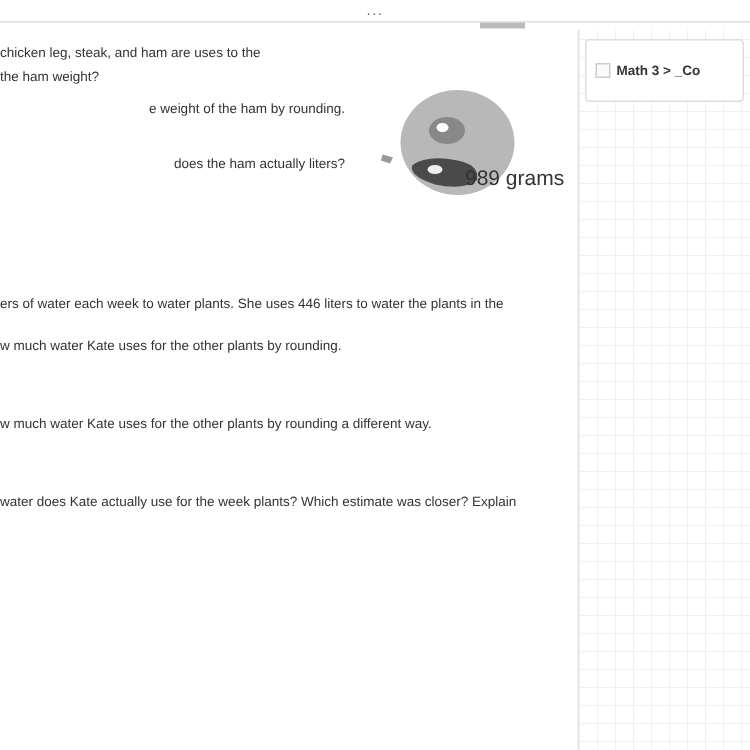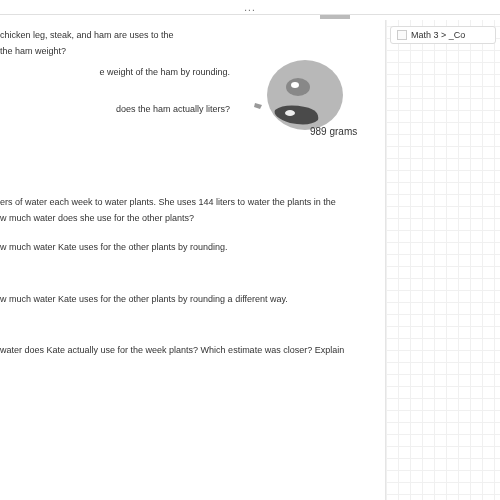--- a/index.html
+++ b/index.html
@@ -61,23 +61,23 @@
     }
     .meat-illustration {
       position: absolute;
       top: 35px;
       left: 250px;
       width: 100px;
       height: 90px;
     }
     .weight-label {
       position: absolute;
-      top: 106px;
+      top: 90px;
       left: 310px;
-      font-size: 10px;
+      font-size: 14px;
     }
     .spacer-lg { height: 55px; }
     .spacer-md { height: 35px; }
     .full-width-q {
       line-height: 1.4;
       margin-bottom: 4px;
     }
     .side-panel {
       position: absolute;
       top: 20px;
@@ -88,26 +88,27 @@
       background-image: 
         linear-gradient(#f0f0f0 1px, transparent 1px),
         linear-gradient(90deg, #f0f0f0 1px, transparent 1px);
       background-size: 12px 12px;
       background-position: 0 30px;
     }
     .tab {
       background: #fff;
       border: 1px solid #ddd;
       border-radius: 3px;
-      padding: 3px 6px;
+      padding: 15px 6px;
       margin: 6px 4px;
       font-size: 9px;
       display: flex;
       align-items: center;
       gap: 4px;
+      font-weight: bold;
     }
     .tab-icon {
       width: 10px;
       height: 10px;
       border: 1px solid #ccc;
       background: #fafafa;
     }
   </style>
 </head>
 <body>
@@ -132,22 +133,21 @@
       <ellipse cx="45" cy="30" rx="4" ry="3" fill="#fff"></ellipse>
       <path d="M 25 55 Q 35 48 55 52 Q 70 55 68 65 Q 60 72 40 68 Q 22 62 25 55 Z" fill="#4a4a4a"></path>
       <ellipse cx="40" cy="58" rx="5" ry="3" fill="#eee"></ellipse>
       <path d="M 5 48 L 12 50 L 10 54 L 4 52 Z" fill="#999"></path>
     </svg>
   </div>
   <div class="weight-label">989 grams</div>
 
   <div class="spacer-lg"></div>
 
-  <div class="full-width-q">ers of water each week to water plants.  She uses 144 liters to water the plants in the</div>
-  <div class="full-width-q">w much water does she use for the other plants?</div>
+  <div class="full-width-q">ers of water each week to water plants.  She uses 446 liters to water the plants in the</div>
   <div style="height:12px"></div>
   <div class="full-width-q">w much water Kate uses for the other plants by rounding.</div>
   <div class="spacer-md"></div>
   <div class="full-width-q">w much water Kate uses for the other plants by rounding a different way.</div>
   <div class="spacer-md"></div>
   <div class="full-width-q">water does Kate actually use for the week plants?  Which estimate was closer?  Explain</div>
 </div>
 
 <div class="side-panel">
   <div class="tab">

